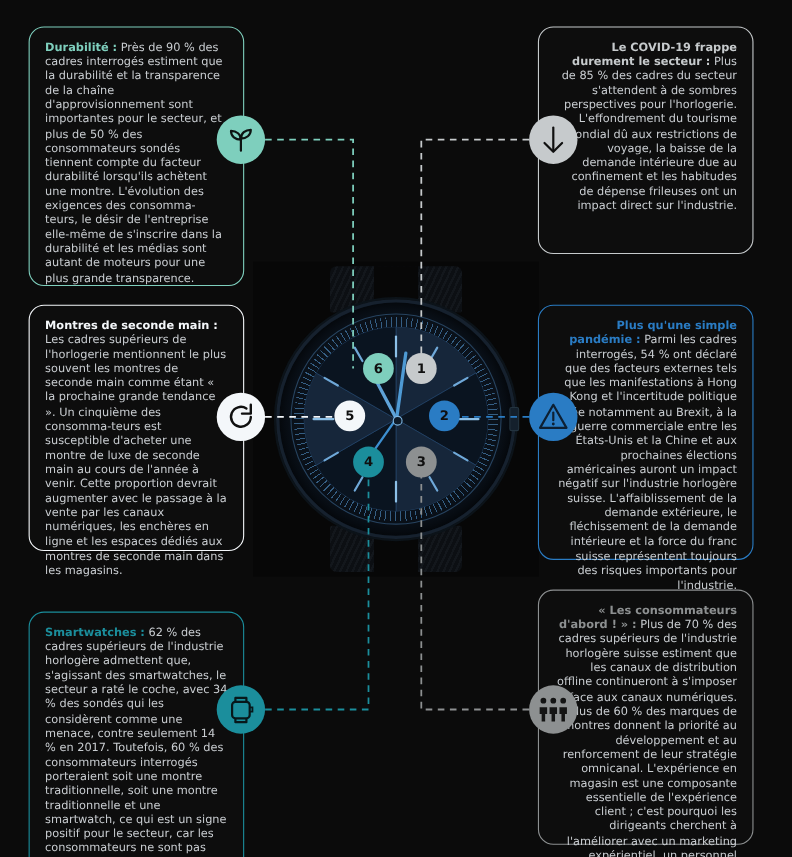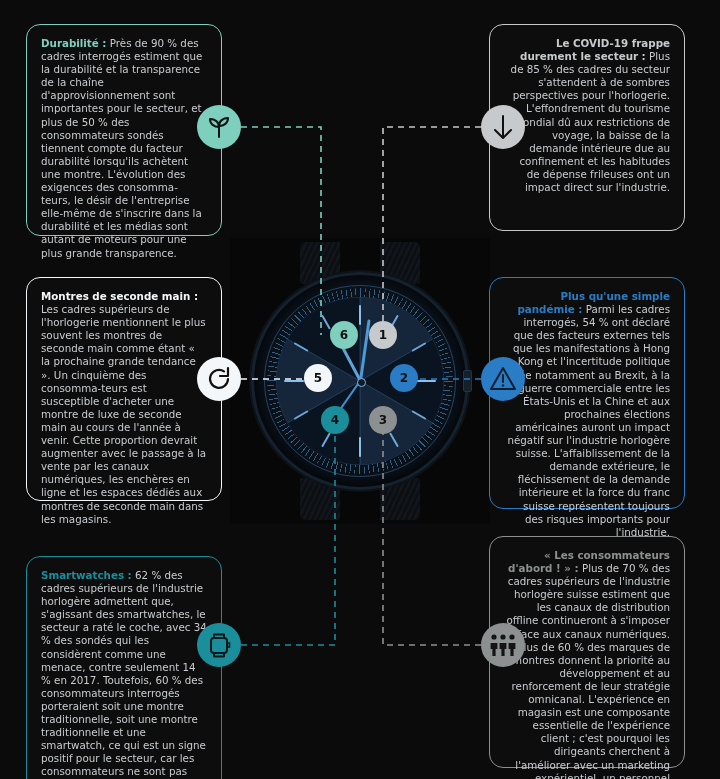--- a/index.html
+++ b/index.html
@@ -151,21 +151,21 @@
       </div>
       <div class="num" style="left: 304px; top: 364px; background: rgb(244, 247, 250);">
         <span>5</span>
       </div>
       <div class="num" style="left: 330px; top: 321px; background: rgb(126, 207, 189);">
         <span>6</span>
       </div>
     </div>
 
   <div id="cards">
-      <div class="card left" style="left: 26px; top: 24px; width: 196px; height: 212px; border-color: rgb(126, 207, 189);">
+      <div class="card left" style="left: 26px; top: 24px; width: 196px; height: 236px; border-color: rgb(126, 207, 189);">
         <p><span class="ttl" style="color: rgb(126, 207, 189);">Durabilité :</span> <span>Près de 90 % des cadres interrogés estiment que la durabilité et la transparence de la chaîne d'approvisionnement sont importantes pour le secteur, et plus de 50 % des consommateurs sondés tiennent compte du facteur durabilité lorsqu'ils achètent une montre. L'évolution des exigences des consomma-teurs, le désir de l'entreprise elle-même de s'inscrire dans la durabilité et les médias sont autant de moteurs pour une plus grande transparence.</span></p>
       </div>
       <div class="card right" style="left: 489px; top: 24px; width: 196px; height: 207px; border-color: rgb(198, 202, 204);">
         <p><span class="ttl" style="color: rgb(198, 202, 204);">Le COVID-19 frappe durement le secteur :</span> <span>Plus de 85 % des cadres du secteur s'attendent à de sombres perspectives pour l'horlogerie. L'effondrement du tourisme mondial dû aux restrictions de voyage, la baisse de la demande intérieure due au confinement et les habitudes de dépense frileuses ont un impact direct sur l'industrie.</span></p>
       </div>
       <div class="card left" style="left: 26px; top: 277px; width: 196px; height: 224px; border-color: rgb(244, 247, 250);">
         <p><span class="ttl" style="color: rgb(244, 247, 250);">Montres de seconde main :</span> <span>Les cadres supérieurs de l'horlogerie mentionnent le plus souvent les montres de seconde main comme étant « la prochaine grande tendance ». Un cinquième des consomma-teurs est susceptible d'acheter une montre de luxe de seconde main au cours de l'année à venir. Cette proportion devrait augmenter avec le passage à la vente par les canaux numériques, les enchères en ligne et les espaces dédiés aux montres de seconde main dans les magasins.</span></p>
       </div>
       <div class="card right" style="left: 489px; top: 277px; width: 196px; height: 232px; border-color: rgb(42, 124, 196);">
         <p><span class="ttl" style="color: rgb(42, 124, 196);">Plus qu'une simple pandémie :</span> <span>Parmi les cadres interrogés, 54 % ont déclaré que des facteurs externes tels que les manifestations à Hong Kong et l'incertitude politique liée notamment au Brexit, à la guerre commerciale entre les États-Unis et la Chine et aux prochaines élections américaines auront un impact négatif sur l'industrie horlogère suisse. L'affaiblissement de la demande extérieure, le fléchissement de la demande intérieure et la force du franc suisse représentent toujours des risques importants pour l'industrie.</span></p>

